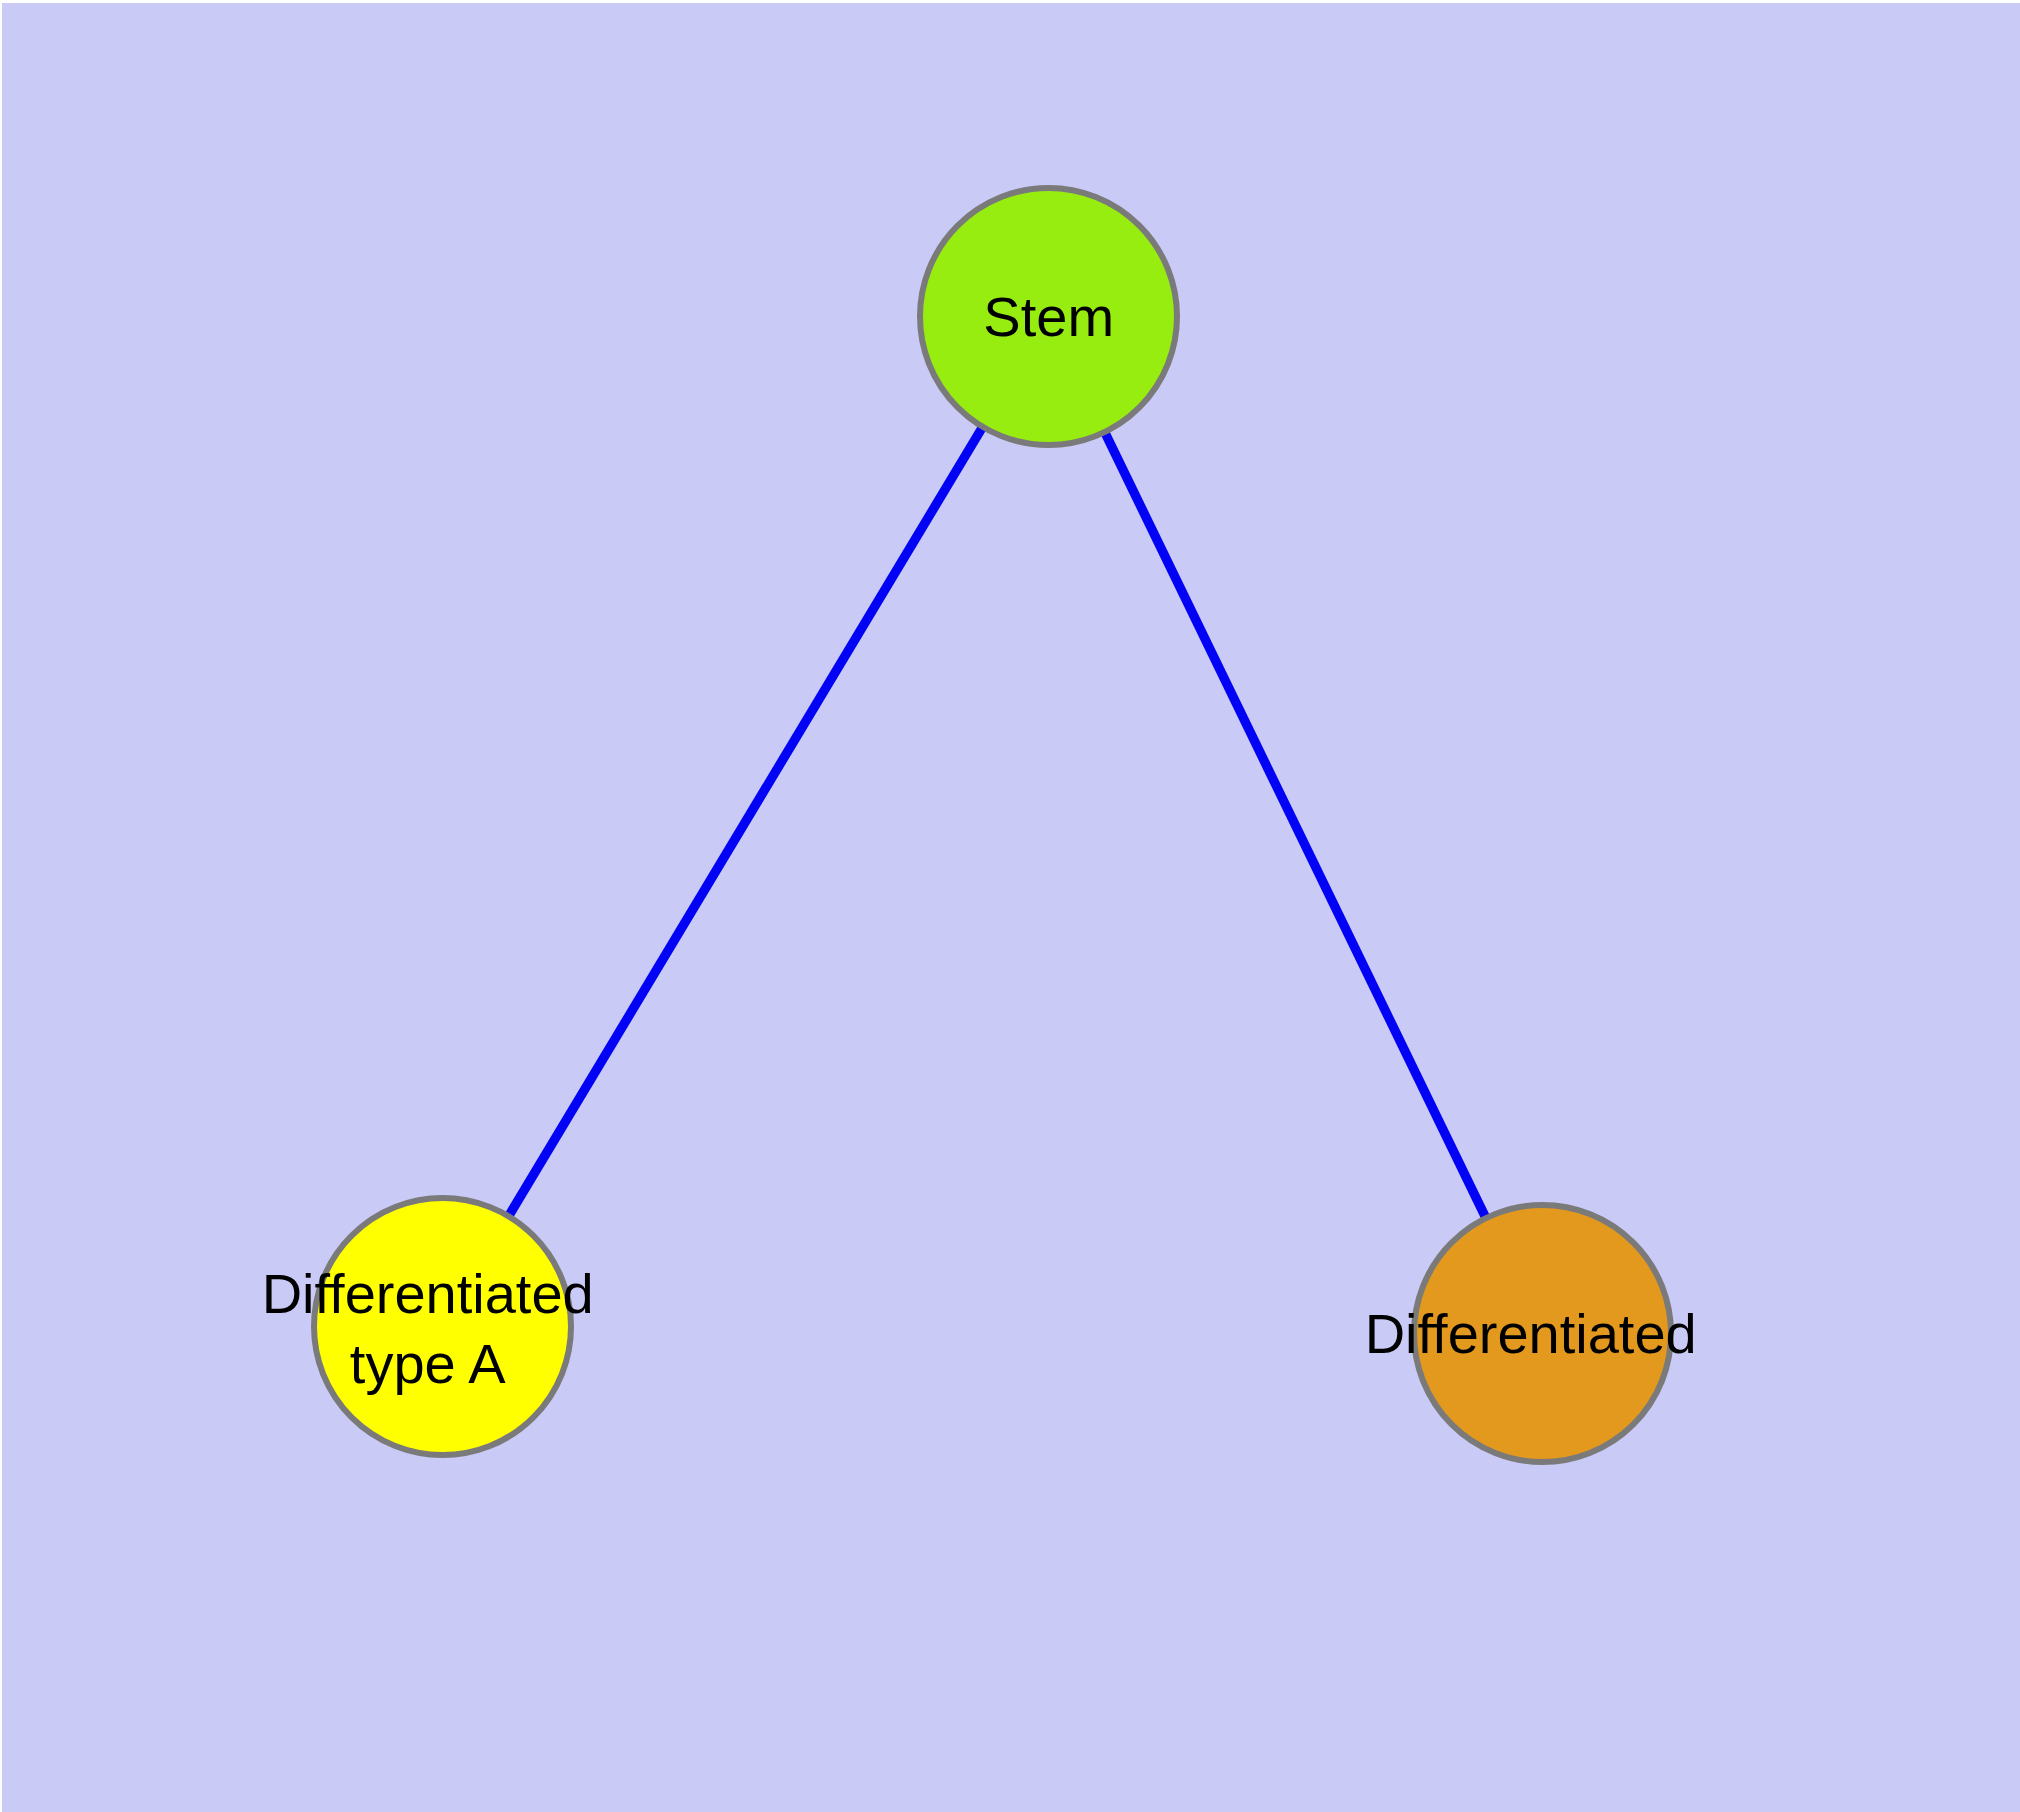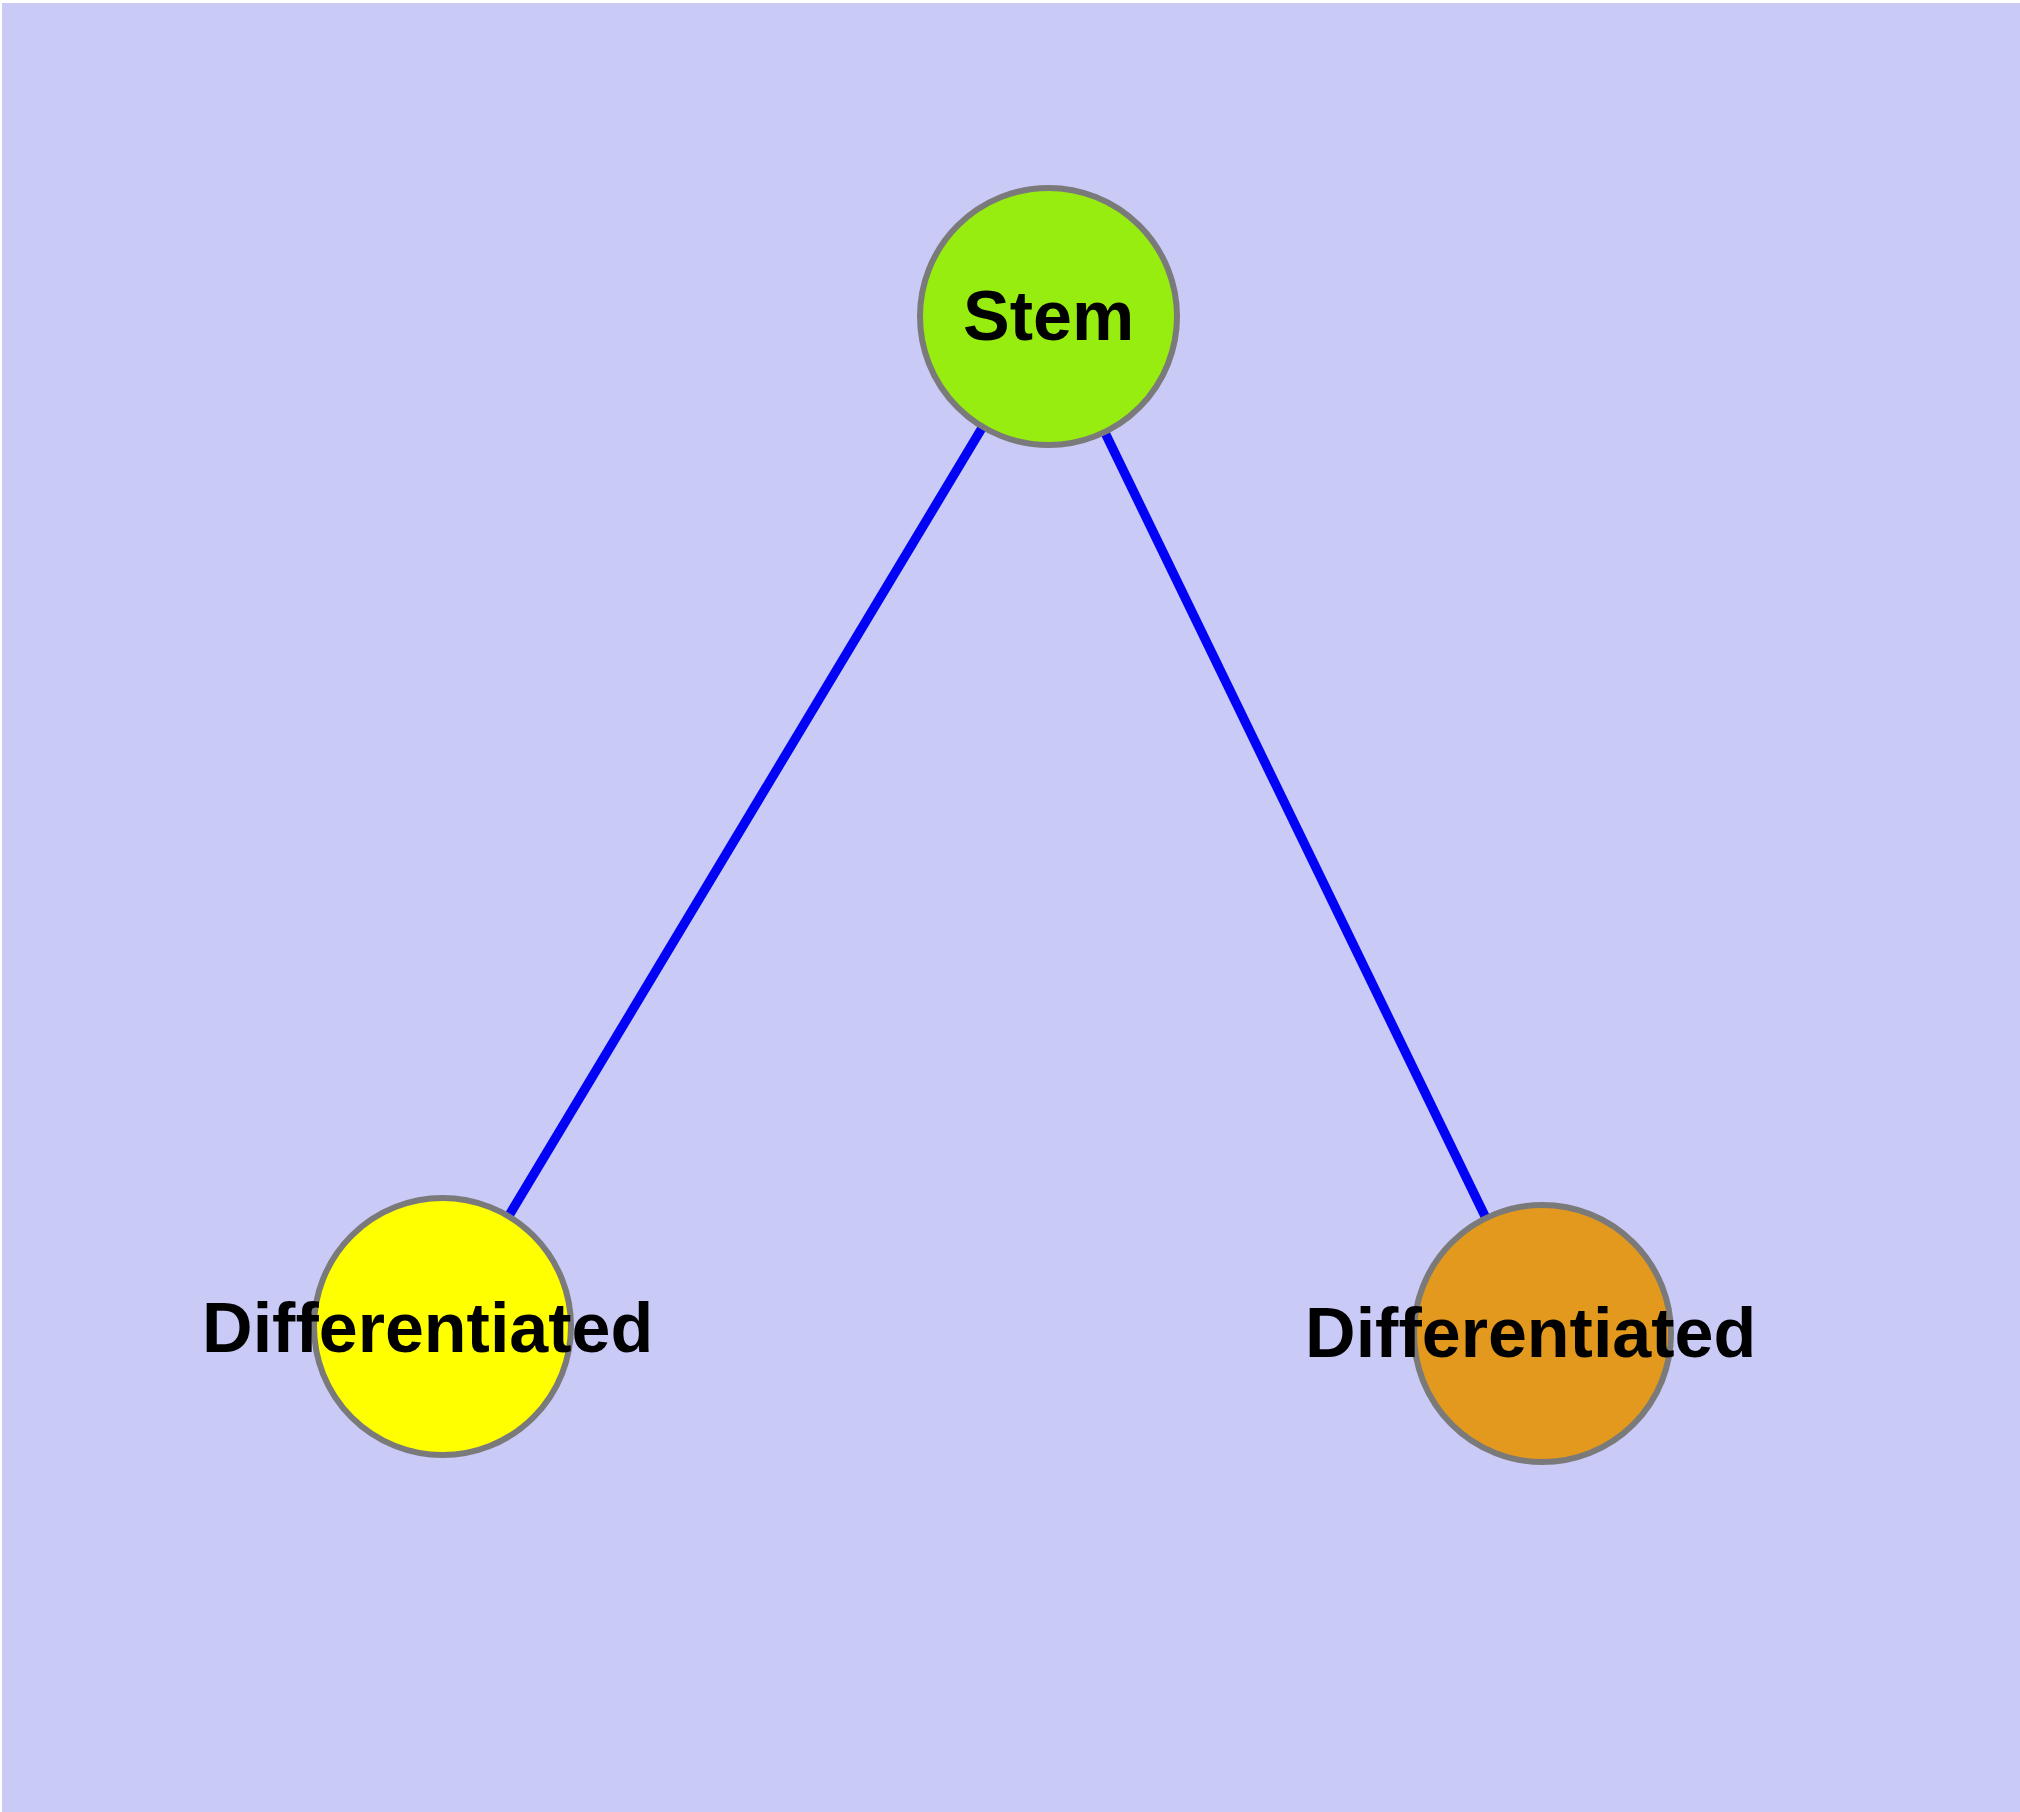--- a/index.html
+++ b/index.html
@@ -56,22 +56,22 @@
   #node-type-b {
     left: 1409px;
     top: 1199px;
     background: var(--type_b_fill, #e2991e);
   }
   .node-label {
     position: absolute;
     transform: translate(-50%, -50%);
     z-index: 3;
     color: var(--label_color, #000000);
-    font-weight: bold;
-    font-size: 70px;
+    font-weight: normal;
+    font-size: 56px;
     line-height: 1.25;
     text-align: center;
     white-space: nowrap;
   }
   #label-stem {
     left: 1047px;
     top: 314px;
   }
   #label-type-a {
     left: 426px;
@@ -97,20 +97,21 @@
   <div class="node" id="node-type-a"></div>
 
   <div class="node" id="node-type-b"></div>
 
   <div class="node-label" id="label-stem">
     <div>Stem</div>
   </div>
 
   <div class="node-label" id="label-type-a">
     <div>Differentiated</div>
+    <div>type A</div>
   </div>
 
   <div class="node-label" id="label-type-b">
     <div>Differentiated</div>
   </div>
 
 </div>
 
 
 </body></html>

